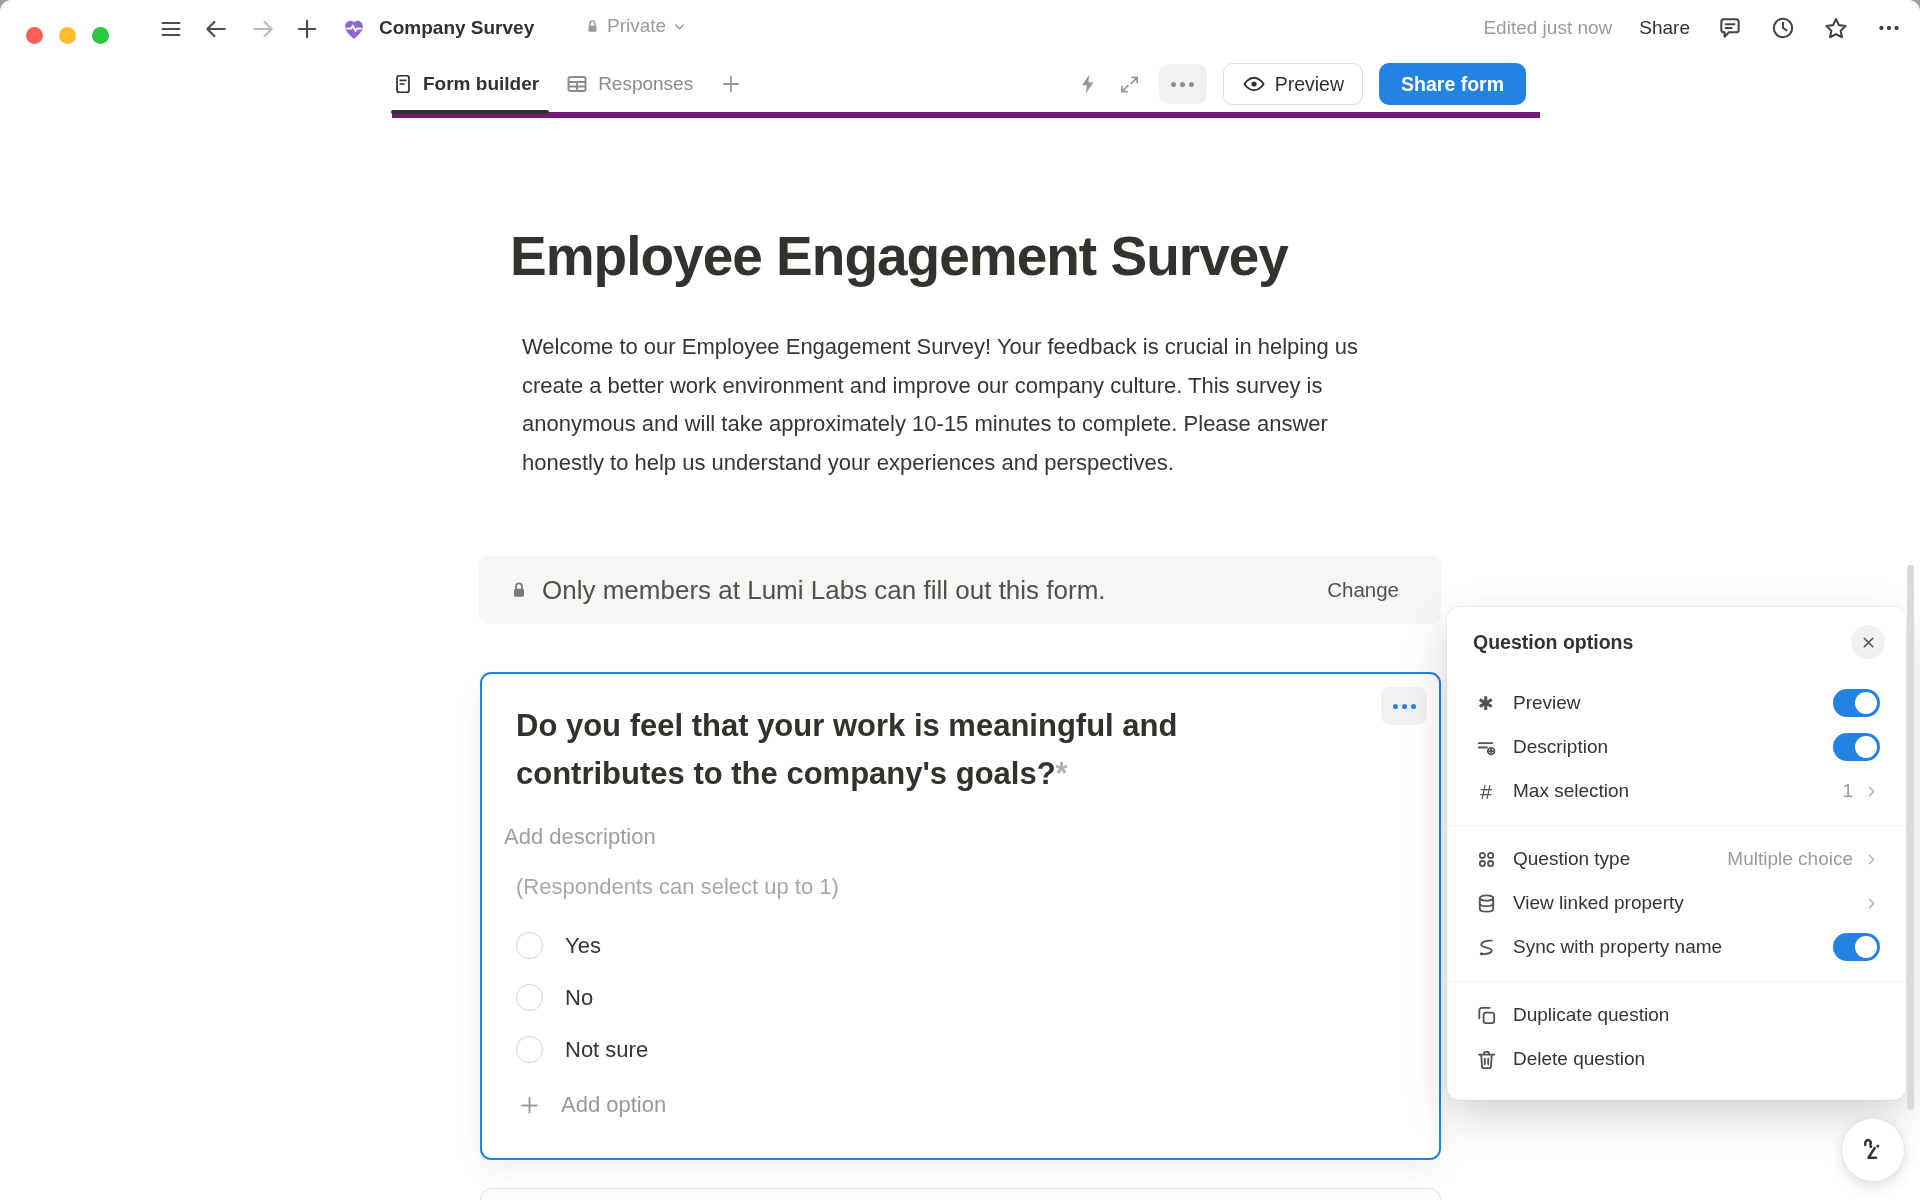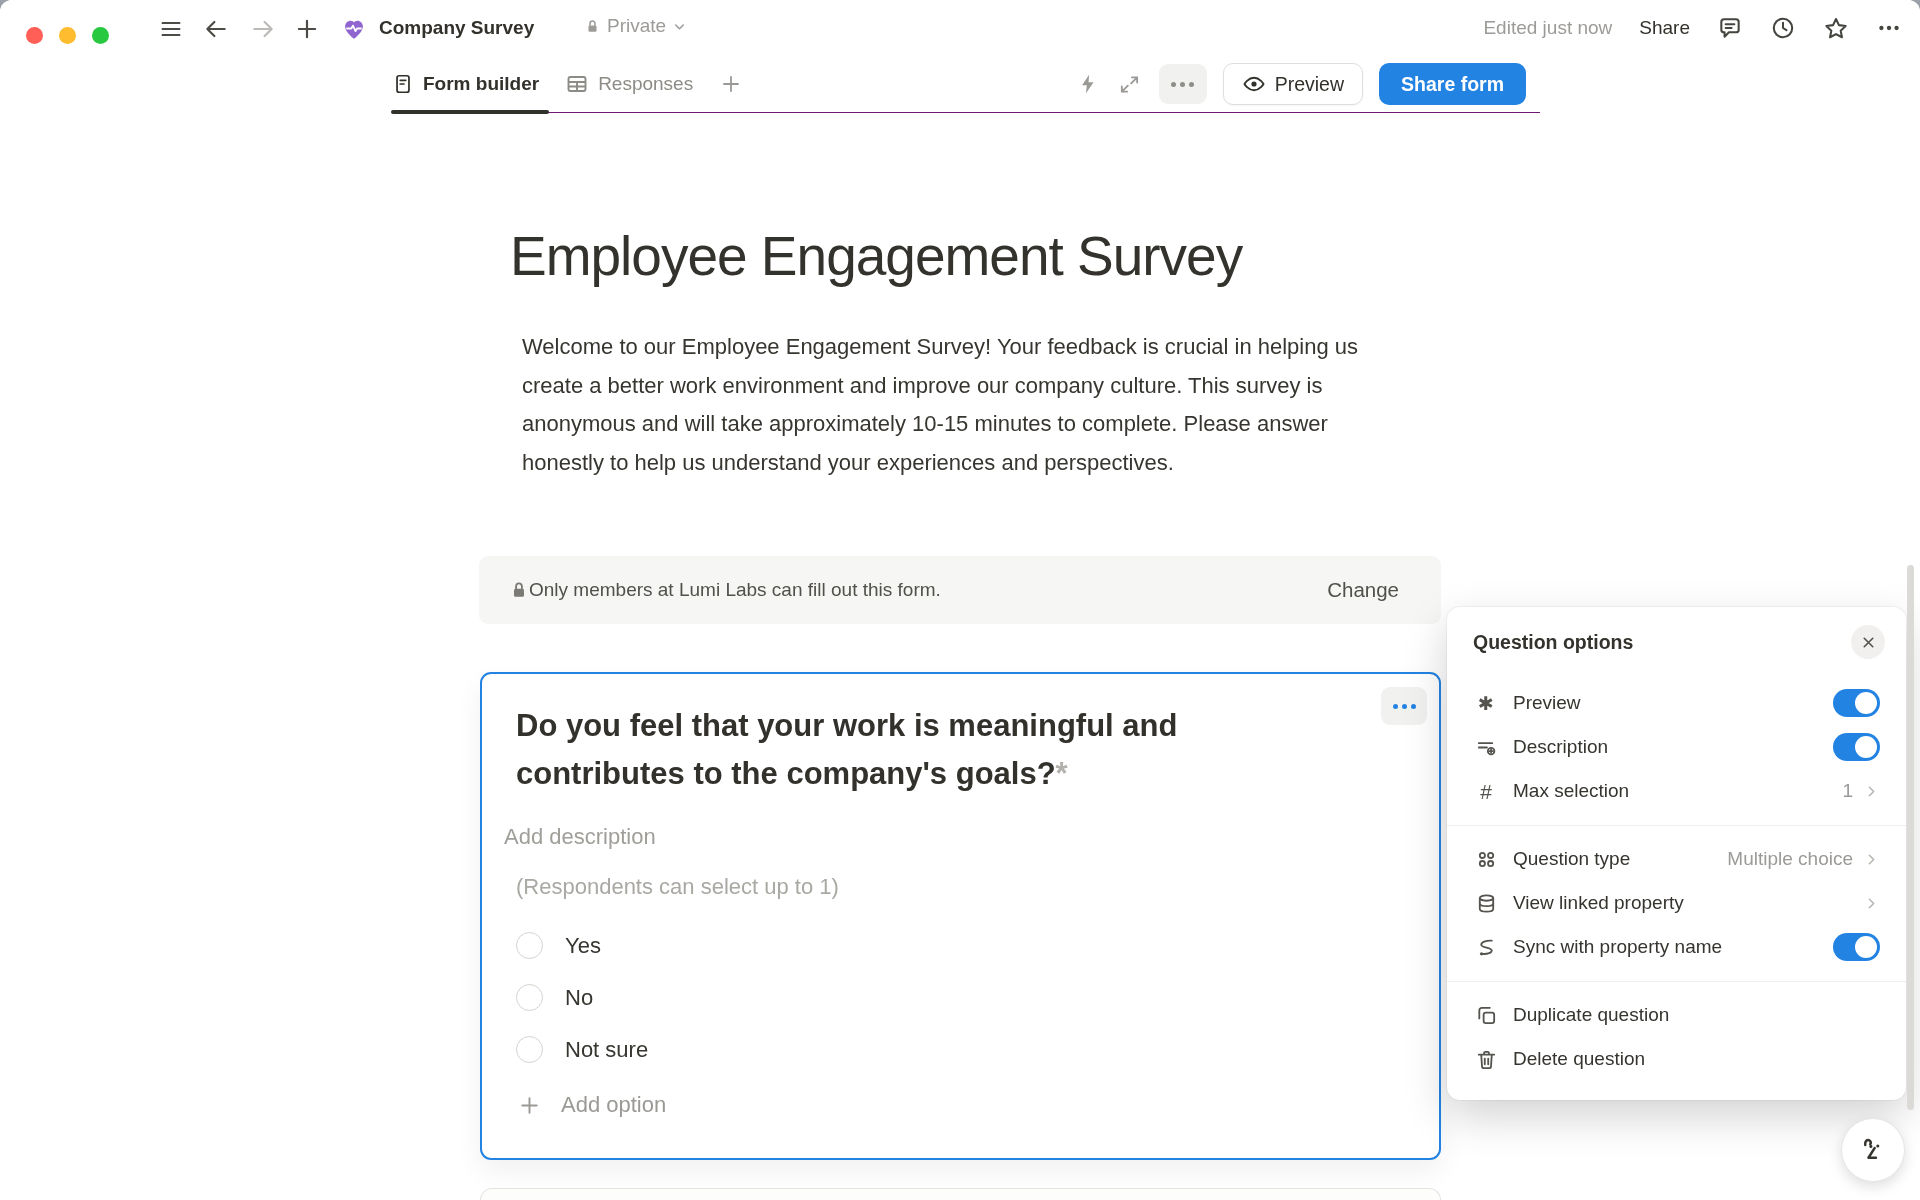--- a/index.html
+++ b/index.html
@@ -26,45 +26,45 @@
   .doc-icon{position:absolute;left:341px;top:16px;width:26px;height:26px;}
   .doc-title{position:absolute;left:379px;top:17px;font-size:19px;font-weight:600;color:#33312c;}
   .privacy{position:absolute;left:584px;top:15px;display:flex;align-items:center;gap:6px;color:#9d9b97;cursor:pointer;}
   .privacy .plabel{font-size:19px;}
   .tb-right{position:absolute;right:18px;top:0;height:56px;display:flex;align-items:center;gap:27px;}
   .edited{font-size:19px;color:#9d9b97;white-space:nowrap;}
   .share-lbl{font-size:19px;color:#33312c;cursor:pointer;}
   .tb-ico{width:26px;height:26px;color:#45443f;display:flex;align-items:center;justify-content:center;cursor:pointer;border:none;background:none;padding:0;}
 
   
-  .tabstrip{position:absolute;left:392px;top:56px;width:1148px;height:56px;border-bottom:1px solid #701a75;}
+  .tabstrip{position:absolute;left:392px;top:56px;width:1148px;height:56px;border-bottom:6px solid #701a75;}
   .tabs{position:absolute;left:0;top:0;height:100%;display:flex;align-items:center;gap:26px;}
   .tab{display:flex;align-items:center;gap:9px;cursor:pointer;}
   .tab .tlabel{font-size:19px;}
   .tab.active .tlabel{color:#33312c;font-weight:600;}
   .tab.inactive{color:#8d8b85;}
   .tab.inactive .tlabel{color:#8d8b85;font-weight:400;}
   .tab-underline{position:absolute;left:-1px;bottom:-2px;width:158px;height:4px;background:#33312c;border-radius:2px;}
   .addtab{color:#9b9995;border:none;background:none;padding:0;width:26px;height:26px;cursor:pointer;}
   .tab-actions{position:absolute;right:14px;top:6px;height:44px;display:flex;align-items:center;gap:16px;}
   .ghost-ico{width:26px;height:26px;color:#9b9995;display:flex;align-items:center;justify-content:center;border:none;background:none;padding:0;cursor:pointer;}
   .dots-chip{width:48px;height:40px;border-radius:9px;background:#f1f1ef;border:none;display:flex;align-items:center;justify-content:center;gap:4px;cursor:pointer;}
   .dots-chip i{width:5px;height:5px;border-radius:50%;background:#8f8d88;}
   .btn-preview{height:42px;border-radius:10px;border:1px solid #dededb;background:#fff;display:flex;align-items:center;gap:9px;
     padding:0 18px;font-size:19.5px;color:#33312c;font-weight:500;cursor:pointer;box-shadow:0 1px 2px rgba(0,0,0,.04);}
   .btn-shareform{height:42px;border-radius:10px;border:none;background:#2383E2;color:#fff;font-weight:700;font-size:19.5px;
     padding:0 22px;cursor:pointer;}
 
   
-  .form-title{position:absolute;left:510px;top:224px;margin:0;font-size:55px;font-weight:400;letter-spacing:-1px;color:#34322c;}
+  .form-title{position:absolute;left:510px;top:224px;margin:0;font-size:55px;font-weight:700;letter-spacing:-1px;color:#34322c;}
   .form-desc{position:absolute;left:522px;top:328px;width:856px;margin:0;font-size:22px;line-height:38.6px;color:#37352f;}
   .notice{position:absolute;left:479px;top:556px;width:962px;height:68px;background:#f6f6f4;border-radius:9px;
     display:flex;align-items:center;}
   .notice .lock-ico{margin-left:30px;color:#7b7a75;display:flex;}
-  .notice .ntext{font-size:19px;color:#51504b;}
+  .notice .ntext{margin-left:13px;font-size:26px;color:#51504b;}
   .notice .change{margin-left:auto;margin-right:42px;font-size:20.5px;font-weight:500;color:#51504b;cursor:pointer;}
 
   .qcard{position:absolute;left:480px;top:672px;width:961px;height:488px;background:#fff;border:2.5px solid #2383E2;
     border-radius:11px;box-sizing:border-box;box-shadow:0 12px 28px rgba(0,0,0,.06);}
   .card-dots{position:absolute;right:12px;top:13px;width:46px;height:38px;border-radius:9px;background:#f1f1ef;border:none;
     display:flex;align-items:center;justify-content:center;gap:4px;cursor:pointer;}
   .card-dots i{width:5px;height:5px;border-radius:50%;background:#2383E2;}
   .q-text{position:absolute;left:34px;top:28px;width:800px;font-size:31px;font-weight:700;line-height:48px;color:#33312c;}
   .q-text .req{color:#b3b1ac;font-weight:700;}
   .q-desc{position:absolute;left:22px;top:150px;font-size:22px;color:#a09e99;cursor:text;}

